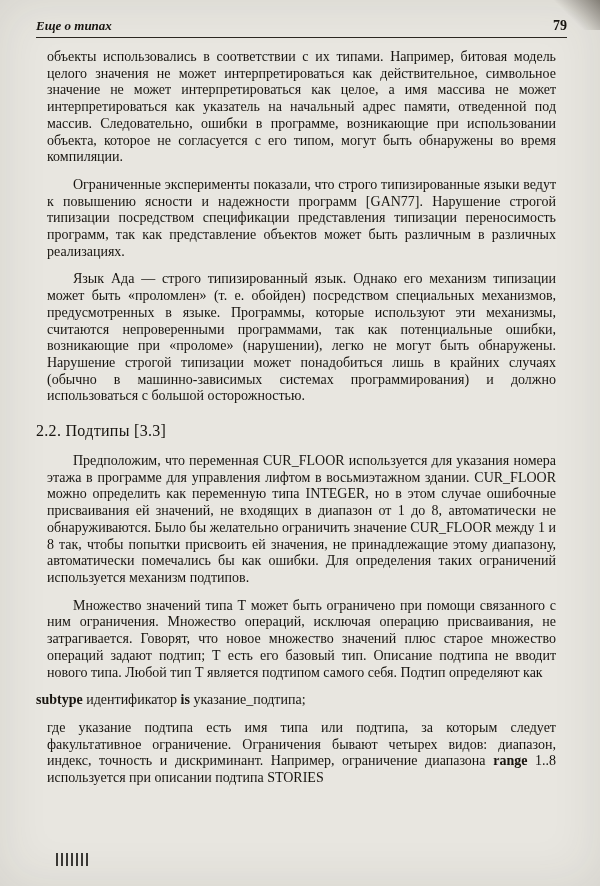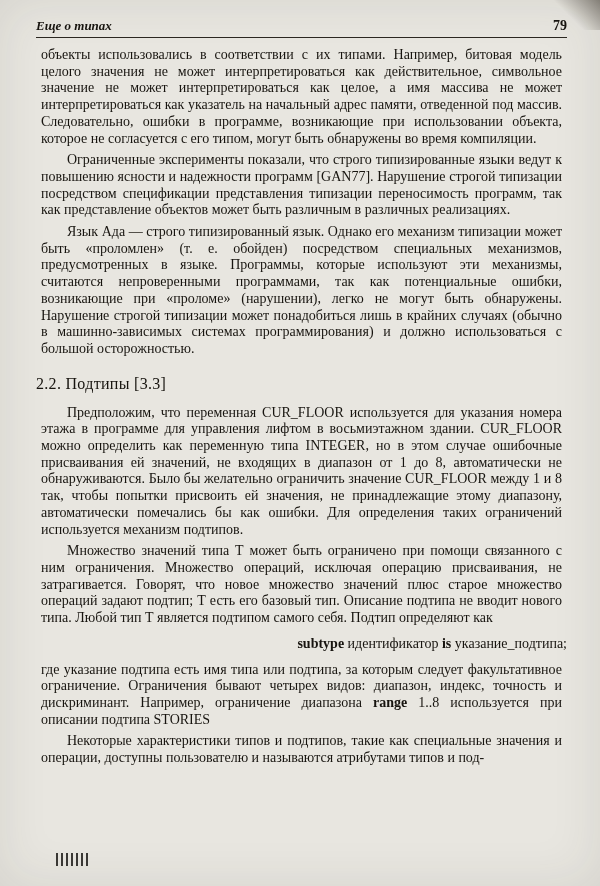--- a/index.html
+++ b/index.html
@@ -44,36 +44,36 @@
   }
   .header-rule {
     border-top: 1.5px solid #2b2721;
     margin: 4px 0 9px 0;
   }
   .page-body {
     font-size: 14px;
     line-height: 16.7px;
   }
   .para {
-    margin: 5px;
+    margin: 11px;
     text-align: justify;
   }
   .indent {
     text-indent: 26px;
   }
   .section-heading {
     font-size: 16px;
     font-weight: 400;
     letter-spacing: 0.3px;
     margin: 15px 0 10px 0;
     line-height: 22px;
   }
   .code-line {
     margin: 9px 0;
-    text-align: right;
+    text-align: left;
   }
   .it { }
   .bd { font-weight: bold; }
   .barcode-artifact {
     position: absolute;
     left: 56px;
     top: 853px;
     width: 34px;
     height: 13px;
     background: repeating-linear-gradient(90deg, #1c1a17 0 2px, rgba(0,0,0,0) 2px 5px);
@@ -102,18 +102,17 @@
     <h2 class="section-heading">2.2.  Подтипы  [3.3]</h2>
 
     <p class="para indent"><span>Предположим, что переменная CUR_FLOOR используется для указания номера этажа в программе для управления лифтом в восьмиэтажном здании. CUR_FLOOR можно определить как переменную типа INTEGER, но в этом случае ошибочные присваивания ей значений, не входящих в диапазон от 1 до 8, автоматически не обнаруживаются. Было бы желательно ограничить значение CUR_FLOOR между 1 и 8 так, чтобы попытки присвоить ей значения, не принадлежащие этому диапазону, автоматически помечались бы как ошибки. Для определения таких ограничений используется </span><span class="it">механизм подтипов</span><span>.</span></p>
     <p class="para indent"><span>Множество значений типа Т может быть ограничено при помощи связанного с ним ограничения. Множество операций, исключая операцию присваивания, не затрагивается. Говорят, что новое множество значений плюс старое множество операций задают </span><span class="it">подтип</span><span>; Т есть его </span><span class="it">базовый тип</span><span>. Описание подтипа не вводит нового типа. Любой тип Т является подтипом самого себя. Подтип определяют как</span></p>
 
     <p class="code-line"><span class="bd">subtype</span><span> идентификатор </span><span class="bd">is</span><span> указание_подтипа;</span></p>
 
     <p class="para"><span>где указание подтипа есть имя типа или подтипа, за которым следует факультативное ограничение. Ограничения бывают четырех видов: </span><span class="it">диапазон, индекс, точность</span><span> и </span><span class="it">дискриминант</span><span>. Например, ограничение диапазона </span><span class="bd">range</span><span> 1..8 используется при описании подтипа STORIES</span></p>
 
 
-    <p class="para indent"><span>Некоторые характеристики типов и подтипов, такие как специальные значения и операции, доступны пользователю и называются </span><span class="it">атрибутами</span><span> типов и под-</span></p>
   </main>
 
   <div class="barcode-artifact"></div>
 
 </div>
 
 </body></html>

